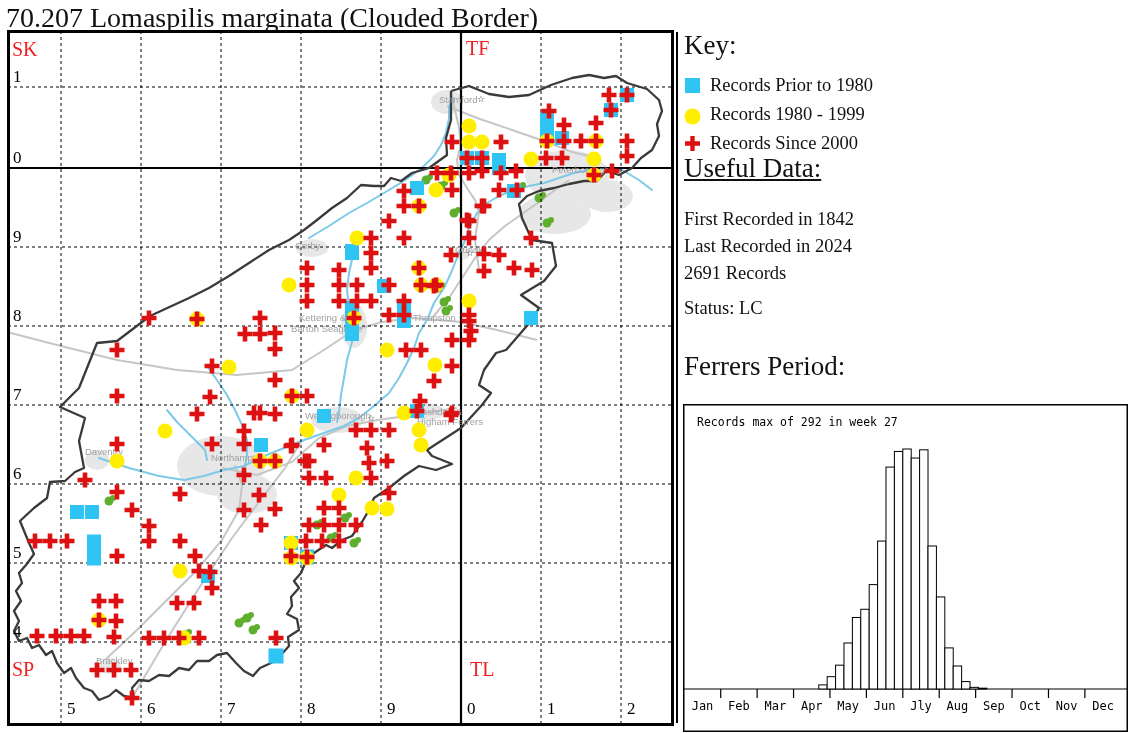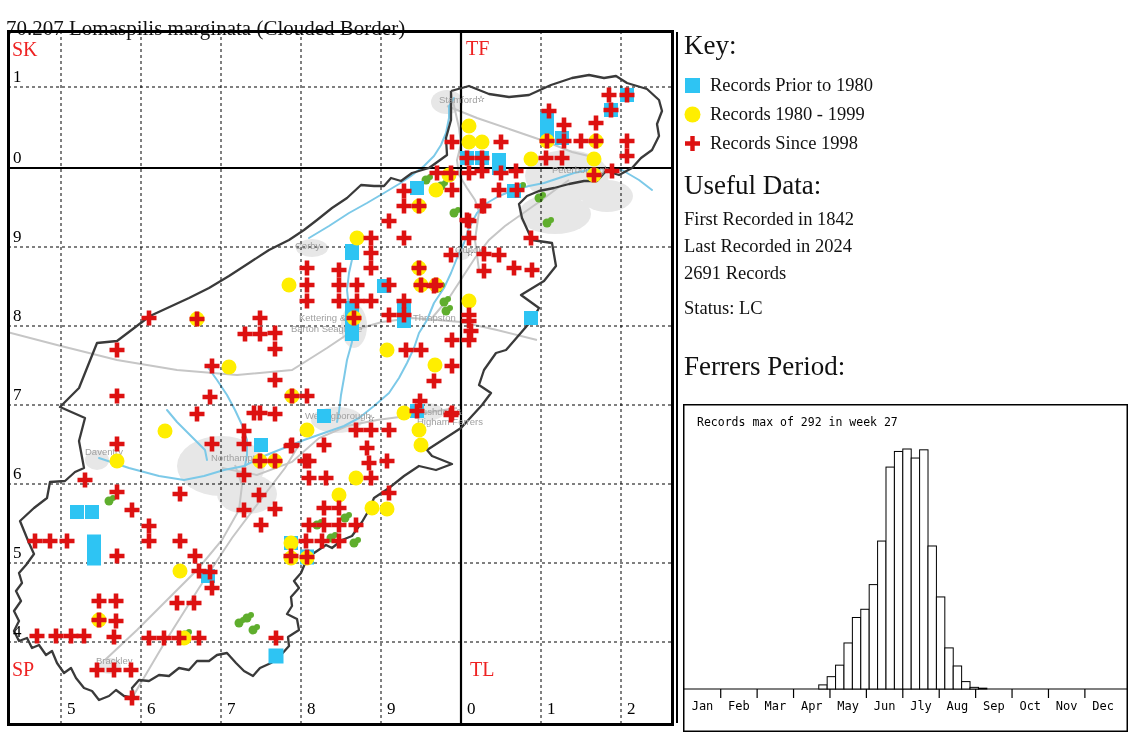--- a/index.html
+++ b/index.html
@@ -1,18 +1,18 @@
 <!DOCTYPE html>
 <html><head>
 <meta charset="utf-8">
 <style>
   html,body{margin:0;padding:0;}
   body{width:1130px;height:733px;position:relative;background:#fff;
        font-family:"Liberation Serif",serif;color:#111;overflow:hidden;}
-  .title{position:absolute;left:6px;top:16px;font-size:21px;white-space:nowrap;}
+  .title{position:absolute;left:6px;top:2px;font-size:28px;white-space:nowrap;}
   #map-wrap{position:absolute;left:7px;top:30px;}
   #panel-sep{position:absolute;left:676px;top:32px;width:2px;height:691px;background:#000;}
   .rp{position:absolute;left:684px;white-space:nowrap;}
   .h2{font-size:27px;}
   .kt{font-size:18.5px;}
   .krow{display:flex;align-items:center;gap:9px;height:22px;}
   .kicon{width:17px;height:17px;flex:0 0 17px;}
   .udl{font-size:18.5px;}
   #flight-wrap{position:absolute;left:683px;top:404px;}
 </style>
@@ -380,34 +380,34 @@
 <div id="panel-sep"></div>
 
 <div class="rp h2" style="top:30px;">Key:</div>
 
 <div class="rp krow" style="top:74px;">
   <svg class="kicon" viewBox="0 0 17 17">
       <rect id="kic0" x="1" y="1" width="15" height="15" fill="#2ec4f3"></rect>
     </svg>
   <span class="kt">Records Prior to 1980</span>
 </div>
-<div class="rp krow" style="top:103px;">
+<div class="rp krow" style="top:103px;align-items:flex-end;">
   <svg class="kicon" viewBox="0 0 17 17">
       <circle id="kic1" cx="8.5" cy="8.5" r="8" fill="#ffee00"></circle>
     </svg>
   <span class="kt">Records 1980 - 1999</span>
 </div>
 <div class="rp krow" style="top:132px;">
   <svg class="kicon" viewBox="0 0 17 17">
       <path id="kic2" d="M8.5 1 V16 M1 8.5 H16" stroke-width="4.4" fill="none" stroke="#dd1111"></path>
     </svg>
-  <span class="kt">Records Since 1998</span>
+  <span class="kt">Records Since 2000</span>
 </div>
 
-<div class="rp h2" style="top:170px;">Useful Data:</div>
+<div class="rp h2" style="top:153px;text-decoration:underline;">Useful Data:</div>
 <div class="rp udl" style="top:209px;text-align:right;">First Recorded in 1842</div>
 <div class="rp udl" style="top:236px;">Last Recorded in 2024</div>
 <div class="rp udl" style="top:263px;">2691 Records</div>
 <div class="rp udl" style="top:298px;">Status: LC</div>
 
 <div class="rp h2" style="top:351px;">Ferrers Period:</div>
 
 <div id="flight-wrap">
   <svg id="flight-svg" width="445" height="328" viewBox="0 0 445 328">
       <line x1="1" y1="285" x2="444" y2="285" stroke="#000" stroke-width="1.2"></line>

